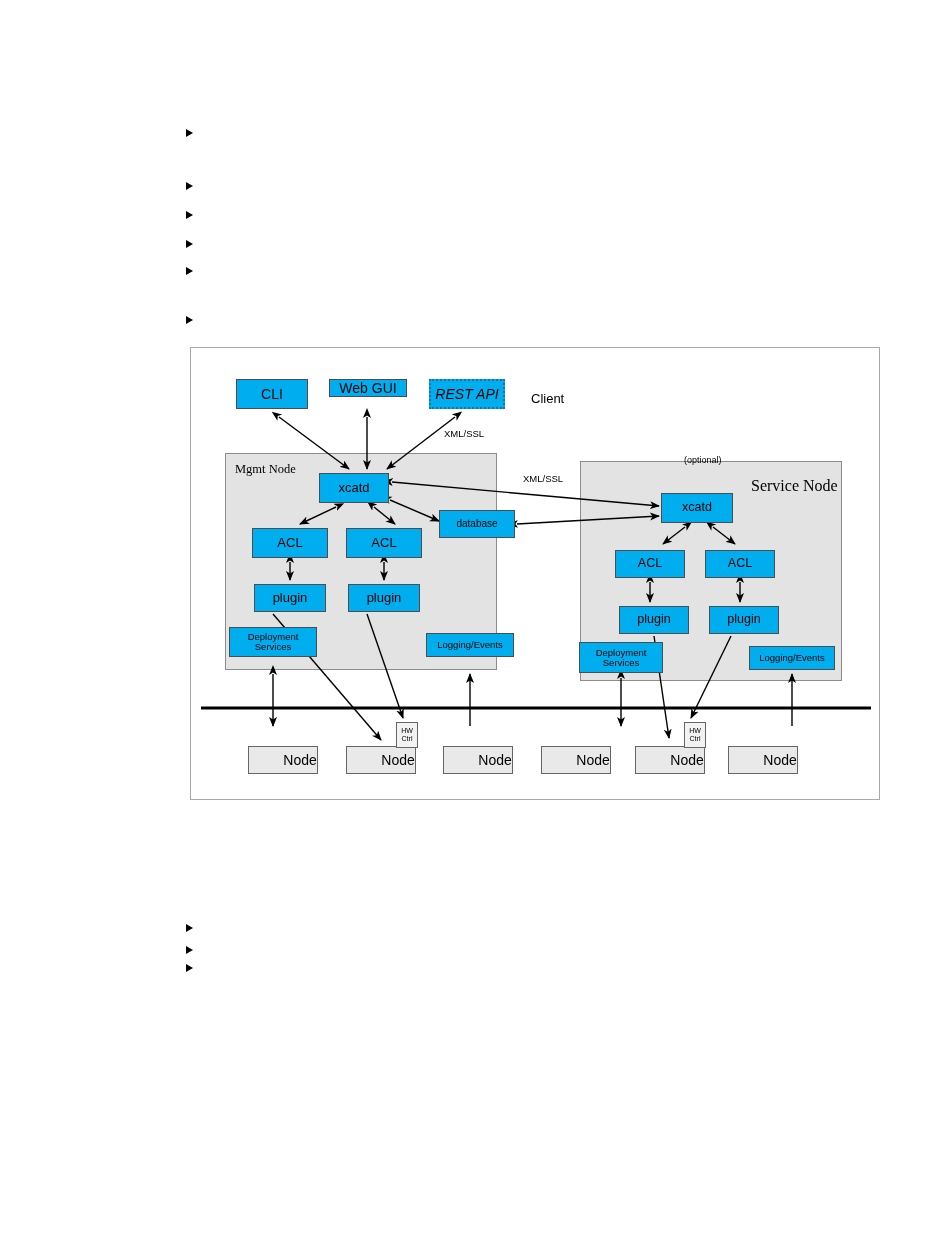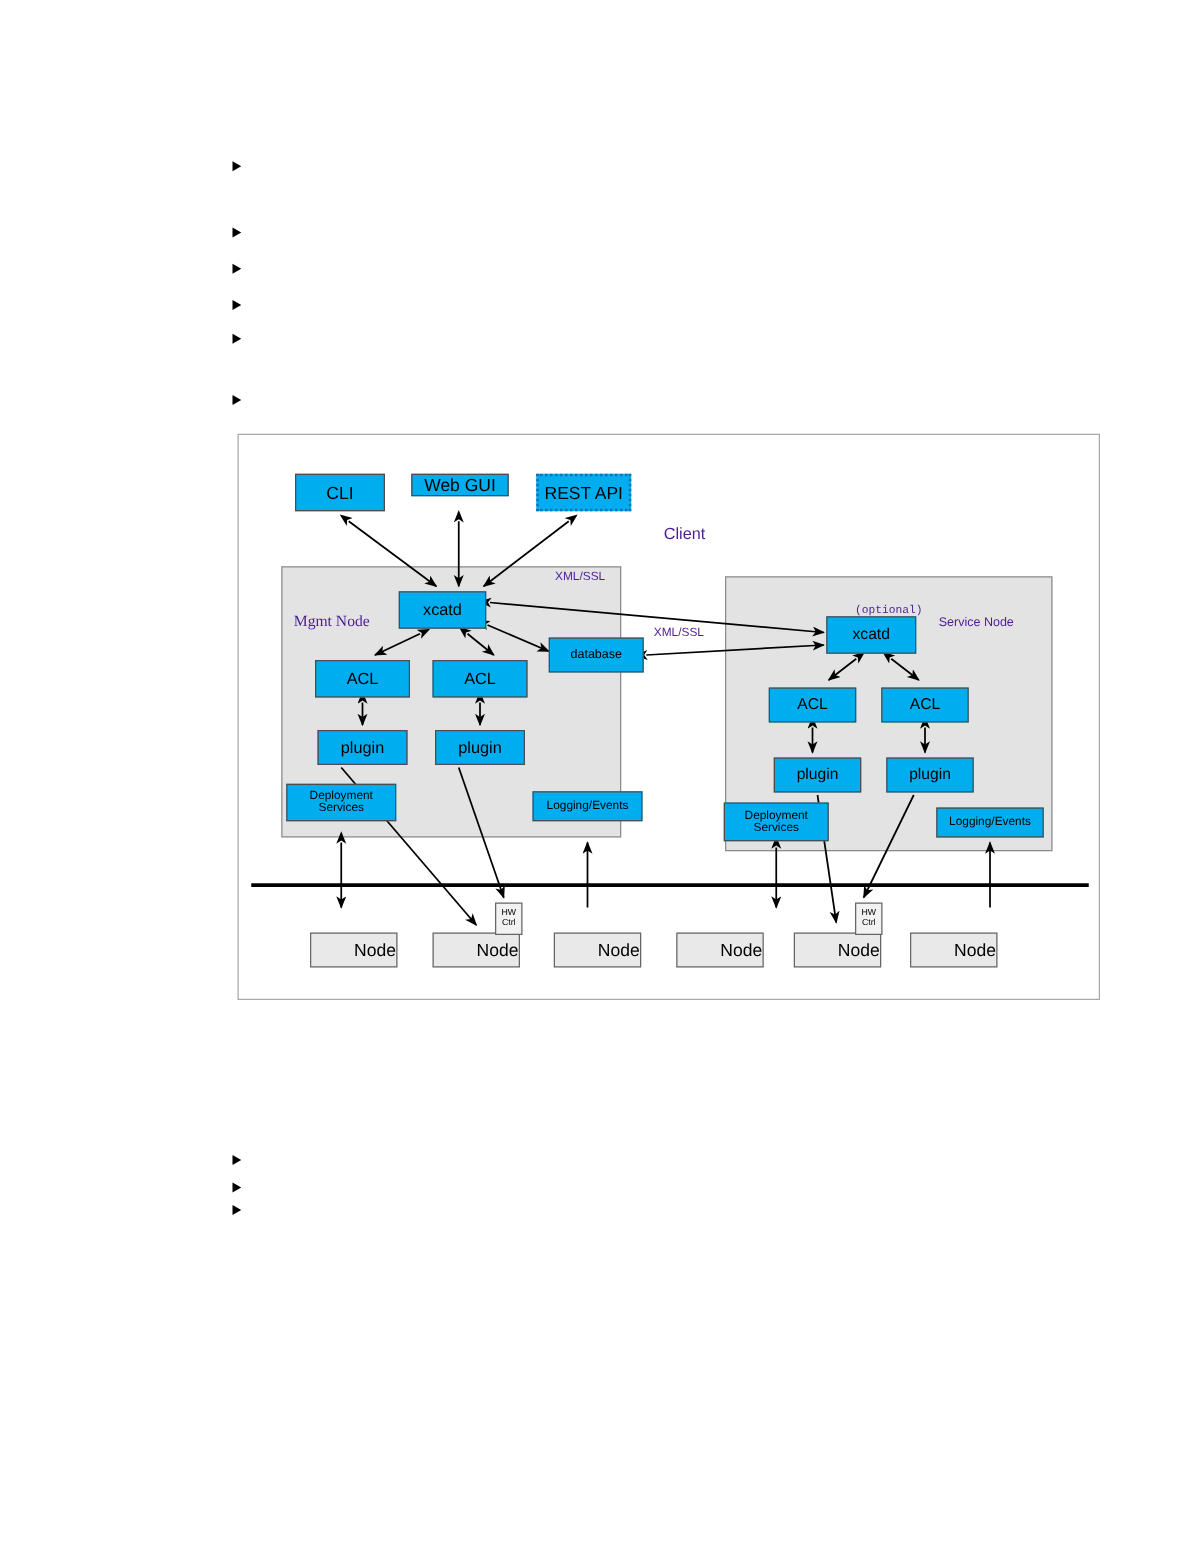--- a/index.html
+++ b/index.html
@@ -44,21 +44,21 @@
     border: 1px solid #4d4d4d;
     box-sizing: border-box;
     color: #000000;
     display: flex;
     align-items: center;
     justify-content: center;
     text-align: center;
     line-height: 1.05;
     white-space: pre-line;
   }
-  .blue-box.dotted { border: 2px dotted #1a6fb5; }
+  .blue-box.dotted { border: 2px dotted #1a6fb5; font-style: italic; }
 
   
   .gray-panel {
     position: absolute;
     background: #e3e3e3;
     border: 1px solid #8c8c8c;
     box-sizing: border-box;
   }
   .node-box {
     position: absolute;
@@ -82,23 +82,22 @@
     align-items: center;
     justify-content: center;
     font-size: 7px;
     line-height: 1.15;
     color: #000000;
   }
 
   
   .plain-label {
     position: absolute;
-    color: #4c1d95;
+    color: #000000;
     white-space: nowrap;
-    margin-top: 28px;
   }
 
   
   #arrow-layer {
     position: absolute;
     left: 0; top: 0;
     width: 690px;
     height: 453px;
     pointer-events: none;
   }
@@ -119,22 +118,22 @@
     <div class="bullet" style="left: 186px; top: 946px;"></div>
     <div class="bullet" style="left: 186px; top: 964px;"></div>
   </div>
 
 <div id="diagram-frame">
 
   <div class="gray-panel" id="mgmt-panel" style="left: 34px; top: 105px; width: 272px; height: 217px;"></div>
   <div class="gray-panel" id="service-panel" style="left: 389px; top: 113px; width: 262px; height: 220px;"></div>
 
   <div class="plain-label" id="mgmt-panel-label" style="left: 44px; top: 114px; font-size: 12.5px; font-family: Liberation Serif, serif;">Mgmt Node</div>
-  <div class="plain-label" id="service-panel-label" style="left: 560px; top: 117px; font-size: 10px;">Service Node</div>
-  <div class="plain-label" id="service-optional-label" style="left: 493px; top: 107px; font-size: 9px; font-family: Liberation Mono, monospace;">(optional)</div>
+  <div class="plain-label" id="service-panel-label" style="left: 560px; top: 129px; font-size: 16px; font-family: Liberation Serif, serif;">Service Node</div>
+  <div class="plain-label" id="service-optional-label" style="left: 493px; top: 107px; font-size: 9px;">(optional)</div>
   <div class="plain-label" id="client-label" style="left: 340px; top: 43px; font-size: 13px;">Client</div>
 
   <svg id="arrow-layer" viewBox="0 0 690 453">
     <defs>
       <marker id="ah" markerWidth="11" markerHeight="11" refX="9" refY="4" orient="auto" markerUnits="userSpaceOnUse">
         <path d="M0,0 L10,4 L0,8 L2.6,4 z" fill="#000000"></path>
       </marker>
       <marker id="ah-start" markerWidth="11" markerHeight="11" refX="1" refY="4" orient="auto-start-reverse" markerUnits="userSpaceOnUse">
         <path d="M0,0 L10,4 L0,8 L2.6,4 z" fill="#000000"></path>
       </marker>

